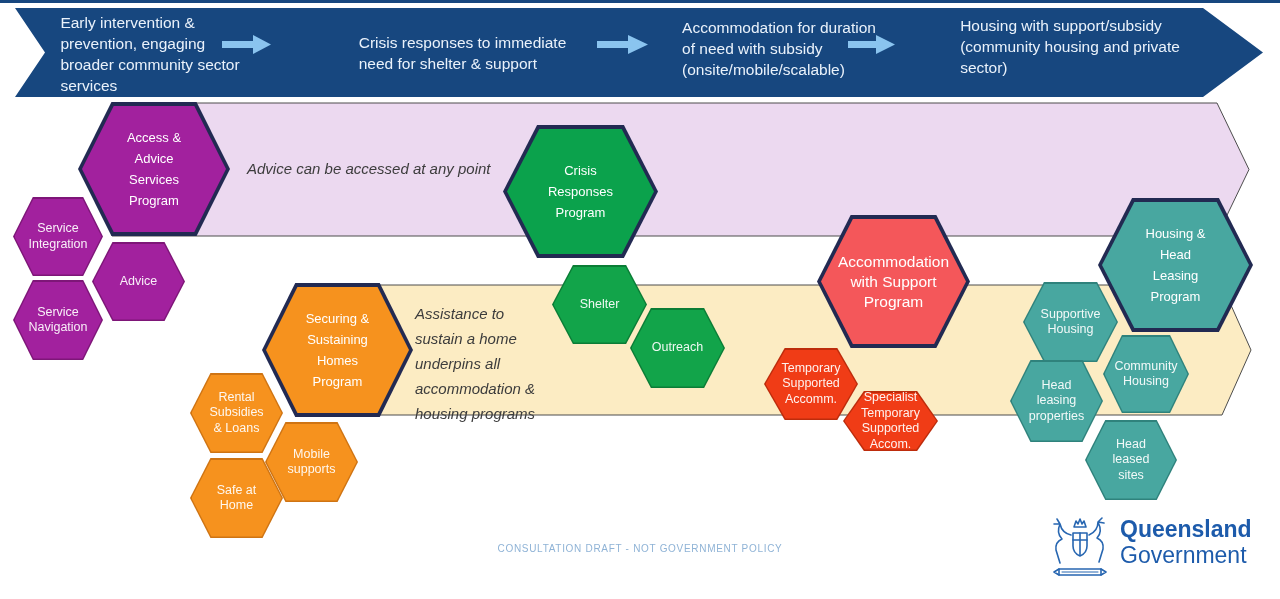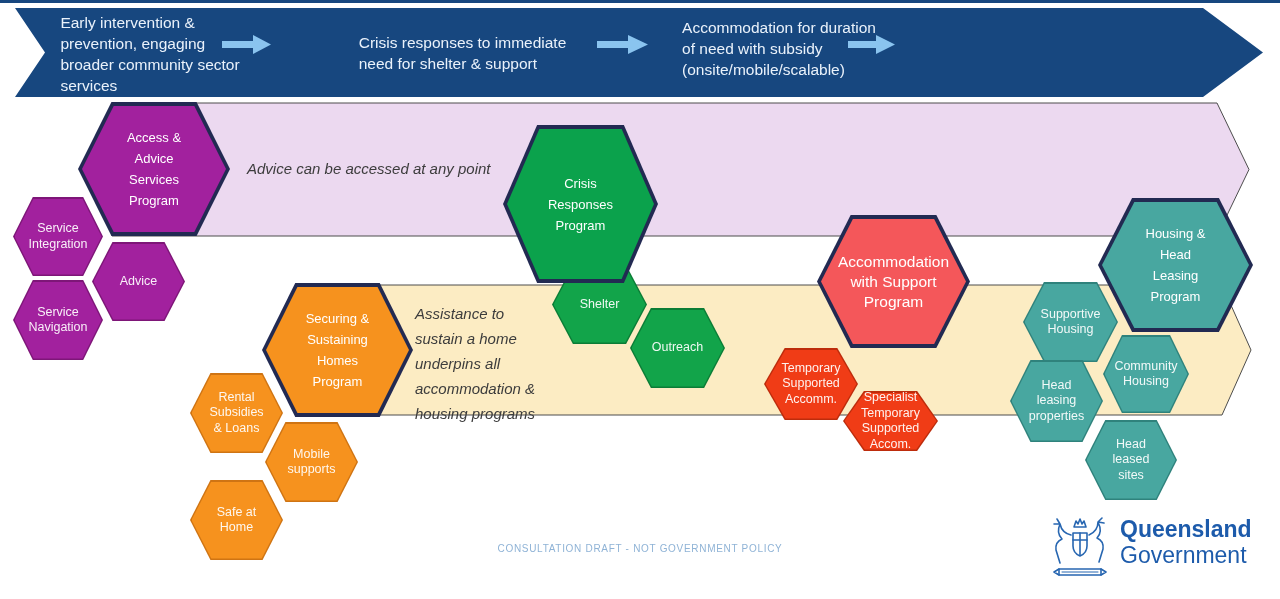--- a/index.html
+++ b/index.html
@@ -95,21 +95,21 @@
     <span class="label">Rental
 Subsidies
 &amp; Loans</span>
   </div>
   <div class="hx sm" style="left:265px;top:422px;width:93px;height:80px;--f:#f6921e;--b:#cf7413;">
     <div class="b"></div>
     <div class="f"></div>
     <span class="label">Mobile
 supports</span>
   </div>
-  <div class="hx sm" style="left:190px;top:458px;width:93px;height:80px;margin-top:22px;--f:#f6921e;--b:#cf7413;">
+  <div class="hx sm" style="left:190px;top:458px;width:93px;height:80px;--f:#f6921e;--b:#cf7413;">
     <div class="b"></div>
     <div class="f"></div>
     <span class="label">Safe at
 Home</span>
   </div>
 
   <div class="hx sm" style="left:764px;top:348px;width:94px;height:72px;--f:#f03c16;--b:#bd2c0c;">
     <div class="b"></div>
     <div class="f"></div>
     <span class="label">Temporary
@@ -153,21 +153,21 @@
   </div>
 
   <div class="hx lg" style="left:78px;top:102px;width:152px;height:134px;--f:#a2219e;--b:#222a52;">
     <div class="b"></div>
     <div class="f"></div>
     <span class="label">Access &amp;
 Advice
 Services
 Program</span>
   </div>
-  <div class="hx lg" style="left:503px;top:125px;width:155px;height:158px;--f:#0ba24c;--b:#222a52;">
+  <div class="hx lg" style="left:503px;top:125px;width:155px;height:133px;--f:#0ba24c;--b:#222a52;">
     <div class="b"></div>
     <div class="f"></div>
     <span class="label">Crisis
 Responses
 Program</span>
   </div>
   <div class="hx lg" style="left:262px;top:283px;width:151px;height:134px;--f:#f6921e;--b:#222a52;">
     <div class="b"></div>
     <div class="f"></div>
     <span class="label">Securing &amp;
@@ -193,20 +193,23 @@
 
   <div class="stage-label" style="left:28px;top:8px;width:244px;height:92px;">Early intervention &amp;
 prevention, engaging
 broader community sector
 services</div>
   <div class="stage-label" style="left:330px;top:8px;width:265px;height:89px;">Crisis responses to immediate
 need for shelter &amp; support</div>
   <div class="stage-label" style="left:648px;top:4px;width:262px;height:89px;">Accommodation for duration
 of need with subsidy
 (onsite/mobile/scalable)</div>
+  <div class="stage-label" style="left:920px;top:2px;width:300px;height:89px;">Housing with support/subsidy
+(community housing and private
+sector)</div>
 
   <div class="footer-note">CONSULTATION DRAFT - NOT GOVERNMENT POLICY</div>
 
   <svg class="abs" style="left:1046px;top:504px;" width="68" height="76" viewBox="0 0 68 76">
     <g stroke="#2766b1" fill="none" stroke-width="1.6" stroke-linecap="round" stroke-linejoin="round">
       <path d="M27 29 h14 v13 q0 7 -7 10 q-7 -3 -7 -10 z"></path>
       <path d="M27 36 h14 M34 29 v22"></path>
       <path d="M28 23 l2 -6 2 3 2 -5 2 5 2 -3 2 6 z"></path>
       <path d="M25 31 q-9 -2 -11 -11 l-3 -5 m3 5 l-6 0 m6 0 q-4 9 2 15 q-7 3 -6 11 l4 13"></path>
       <path d="M43 31 q9 -4 9 -13 l4 -4 m-4 4 l6 1 m-6 -1 q5 10 -1 16 q7 3 6 11 l-4 13"></path>

